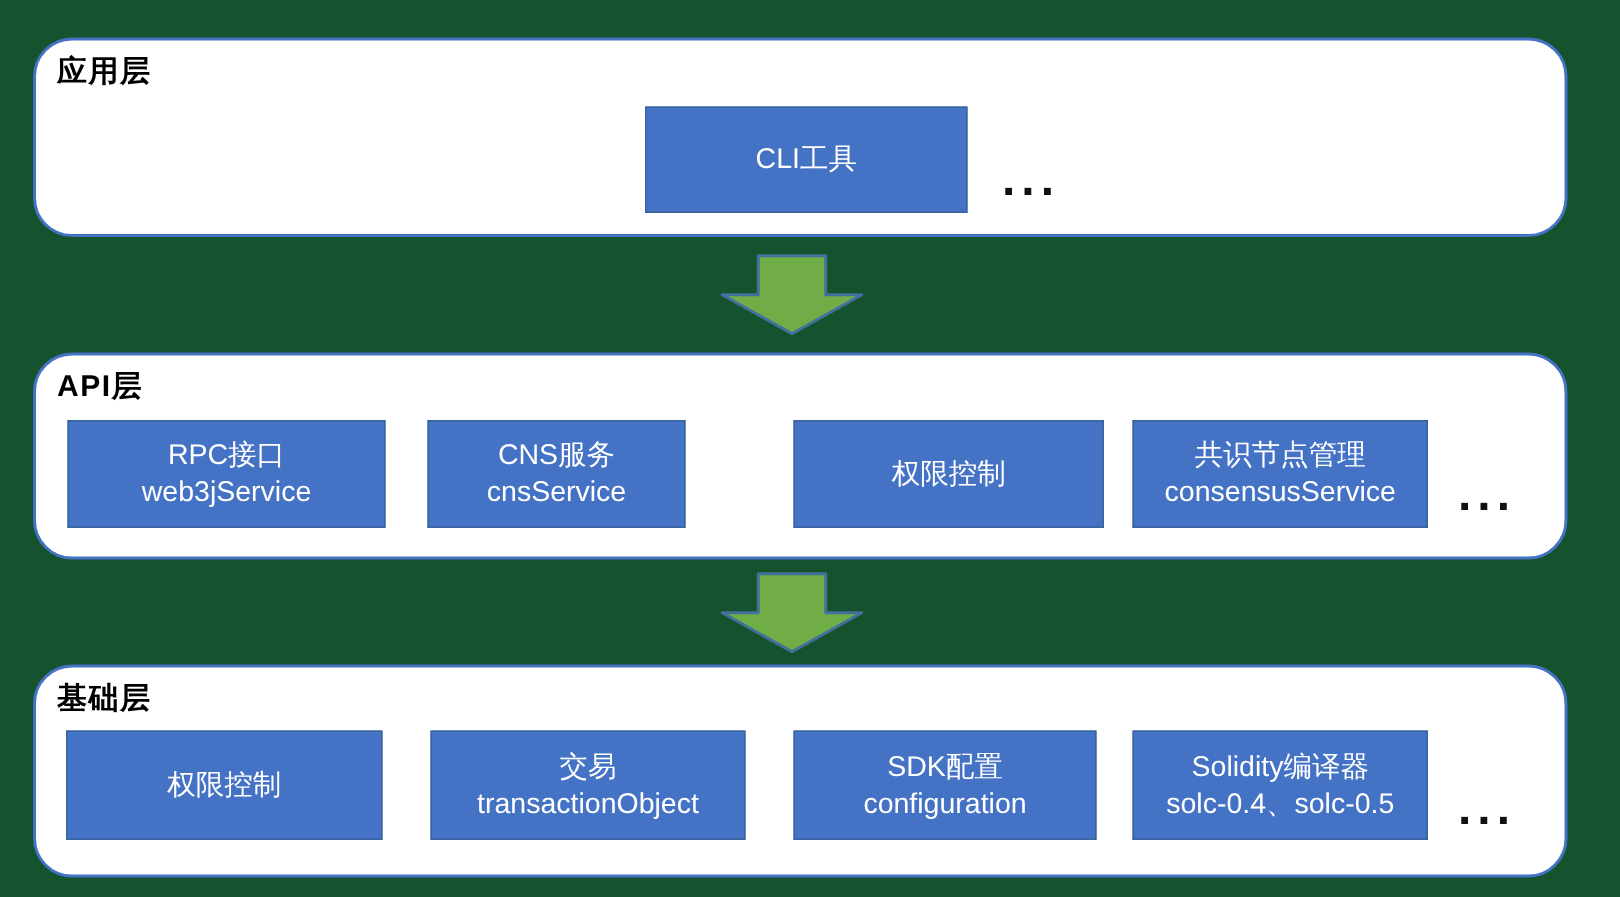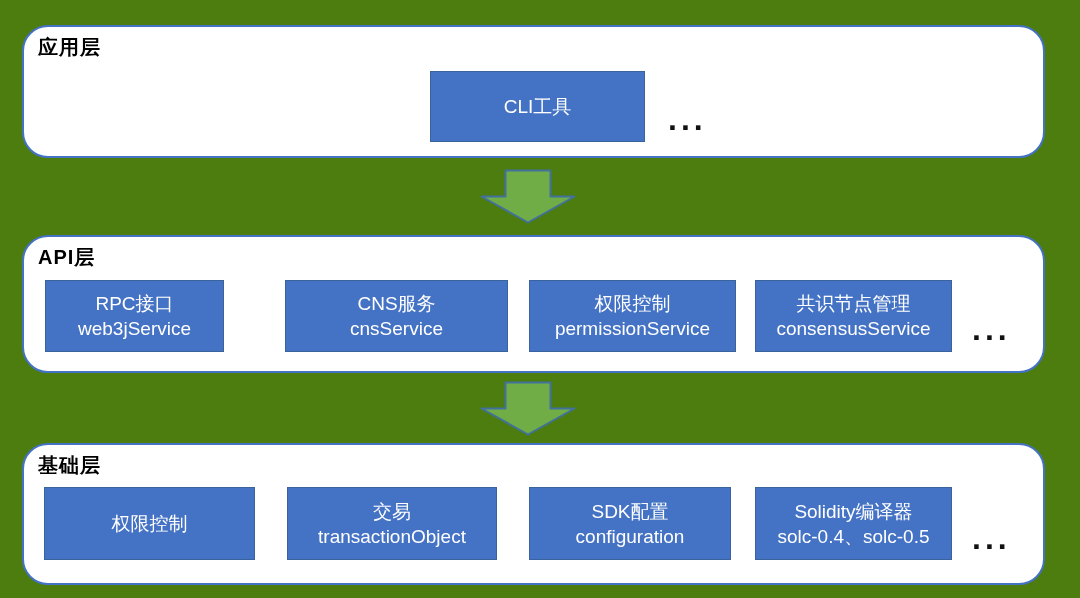--- a/index.html
+++ b/index.html
@@ -5,21 +5,21 @@
   html, body {
     margin: 0;
     padding: 0;
     background: #ffffff;
     font-family: "Liberation Sans", sans-serif;
   }
   .stage {
     position: relative;
     width: 1080px;
     height: 598px;
-    background: #4d7c0f;
+    background: #14532d;
     overflow: hidden;
   }
   .layer {
     position: absolute;
     left: 22px;
     width: 1023px;
     border: 2px solid #4472c4;
     border-radius: 26px;
     background: #ffffff;
     box-sizing: border-box;
@@ -64,22 +64,22 @@
   .arrow {
     position: absolute;
     width: 96px;
     height: 55px;
   }
   
   .node-cli   { left: 406px; top: 44px; width: 215px; height: 71px; }
   .dots-l1    { left: 644px; top: 76px; }
   
   .layer-2 .node { top: 43px; height: 72px; }
-  .node-a1 { left: 21px;  width: 179px; align-items: center; }
-  .node-a2 { left: 261px; width: 223px; }
+  .node-a1 { left: 21px;  width: 212px; align-items: center; }
+  .node-a2 { left: 261px; width: 172px; }
   .node-a3 { left: 505px; width: 207px; }
   .node-a4 { left: 731px; width: 197px; }
   .dots-l2 { left: 948px; top: 76px; }
   
   .layer-3 .node { top: 42px; height: 73px; }
   .node-b1 { left: 20px;  width: 211px; }
   .node-b2 { left: 263px; width: 210px; text-align: right; }
   .node-b3 { left: 505px; width: 202px; }
   .node-b4 { left: 731px; width: 197px; }
   .dots-l3 { left: 948px; top: 77px; }
@@ -109,21 +109,20 @@
     <div class="node node-a1">
       <div class="line1">RPC接口</div>
       <div class="line2">web3jService</div>
     </div>
     <div class="node node-a2">
       <div class="line1">CNS服务</div>
       <div class="line2">cnsService</div>
     </div>
     <div class="node node-a3">
       <div class="line1">权限控制</div>
-      <div class="line2">permissionService</div>
     </div>
     <div class="node node-a4">
       <div class="line1">共识节点管理</div>
       <div class="line2">consensusService</div>
     </div>
     <div class="dots dots-l2">...</div>
   </div>
 
   <svg class="arrow arrow-2" viewBox="0 0 96 55">
     <polygon points="25.5,1.5 70.5,1.5 70.5,27.5 94.5,27.5 48,53.5 1.5,27.5 25.5,27.5" fill="#70ad47" stroke="#41719c" stroke-width="2" stroke-linejoin="round"></polygon>

